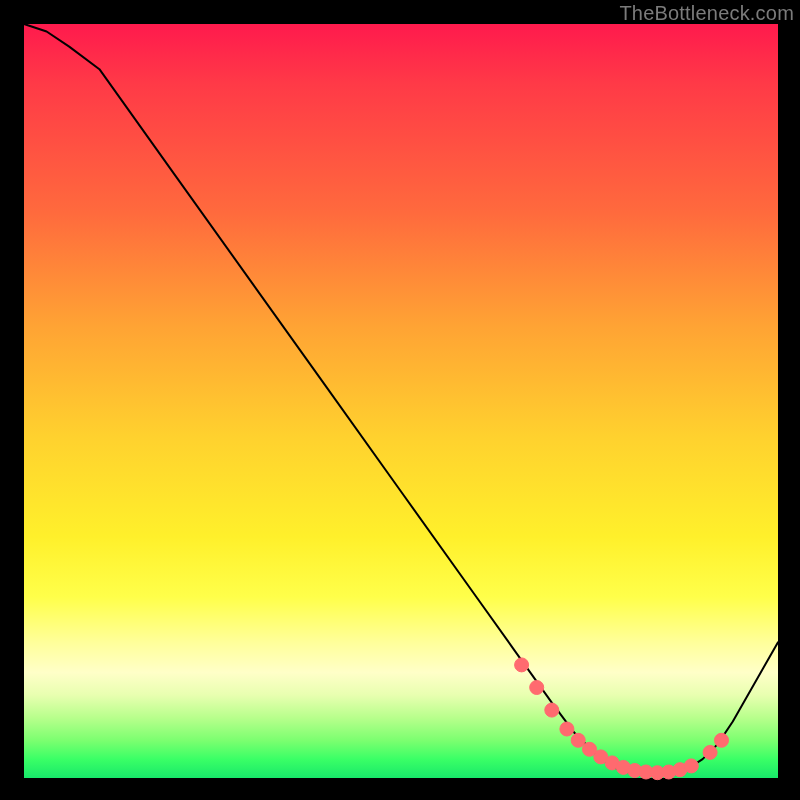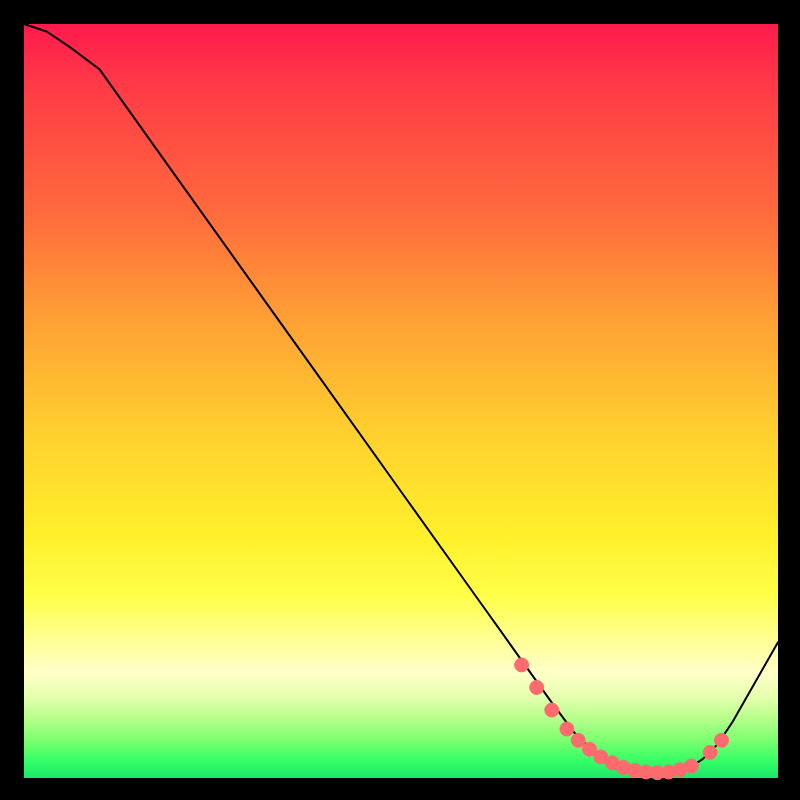--- a/index.html
+++ b/index.html
@@ -85,14 +85,15 @@
           <circle cx="644.7" cy="748.0" r="7" fill="#ff6a6f" stroke="#ff6a6f"></circle>
           <circle cx="656.0" cy="745.7" r="7" fill="#ff6a6f" stroke="#ff6a6f"></circle>
           <circle cx="667.3" cy="741.9" r="7" fill="#ff6a6f" stroke="#ff6a6f"></circle>
           <circle cx="686.1" cy="728.4" r="7" fill="#ff6a6f" stroke="#ff6a6f"></circle>
           <circle cx="697.5" cy="716.3" r="7" fill="#ff6a6f" stroke="#ff6a6f"></circle>
         </g>
     </svg>
 
   </div>
 
+  <div class="watermark">TheBottleneck.com</div>
 
 </div>
 
 </body></html>

